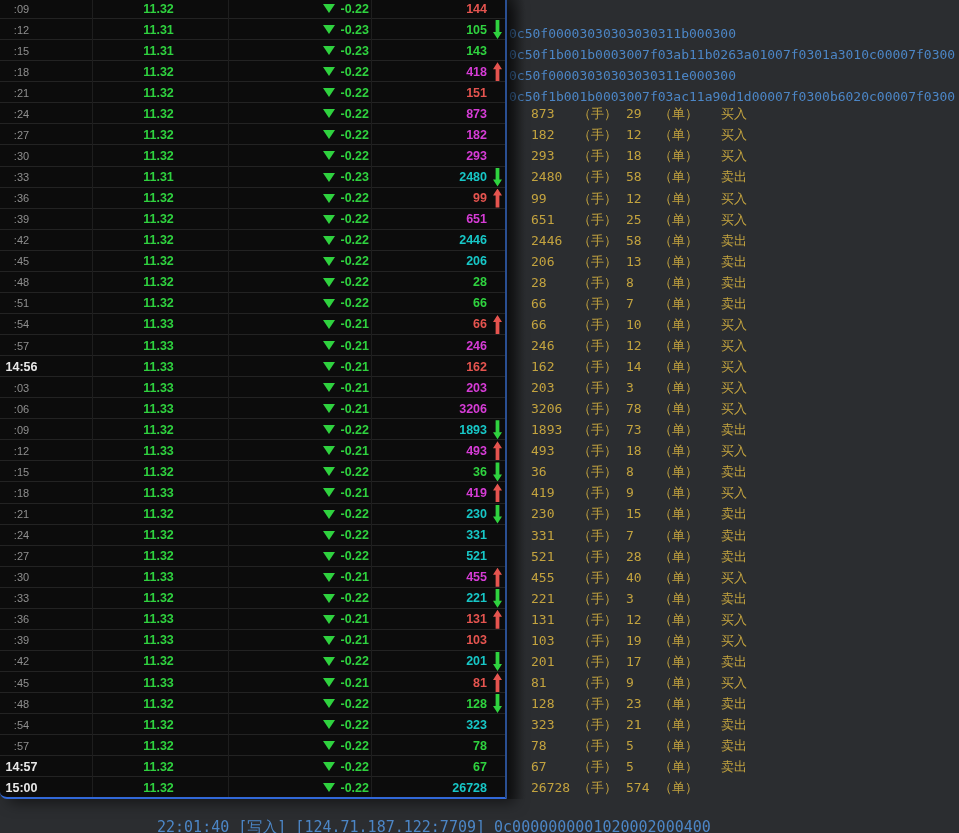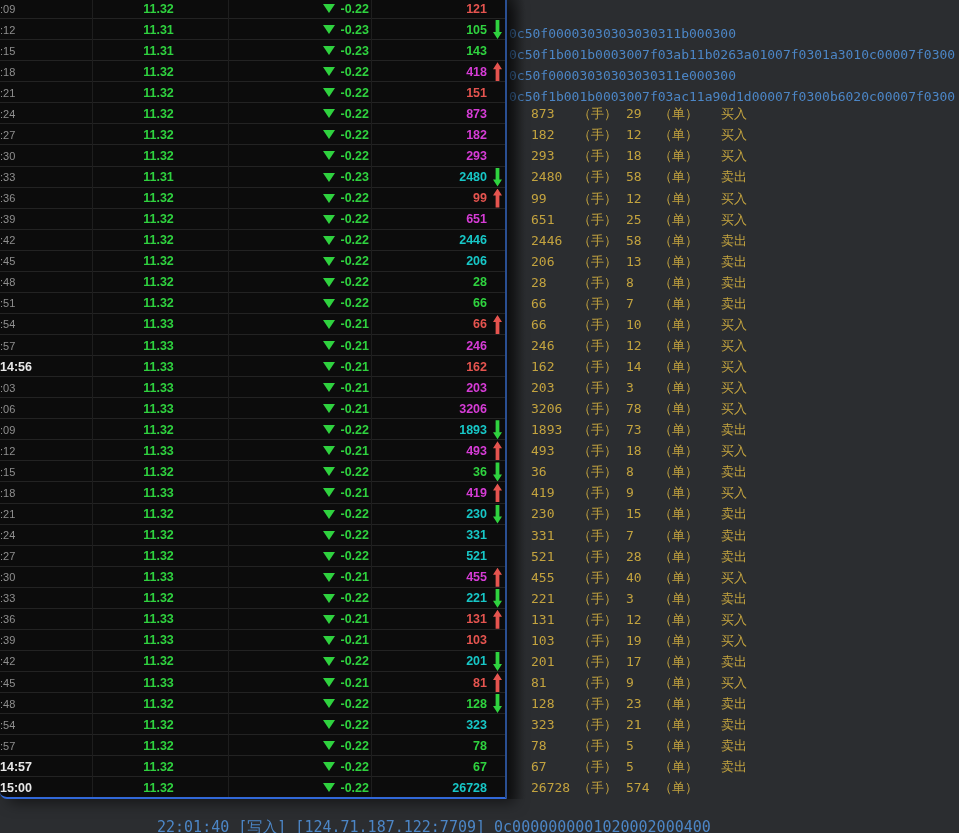--- a/index.html
+++ b/index.html
@@ -32,21 +32,21 @@
   .tape-panel{position:absolute;left:0;top:0;width:507px;height:799px;z-index:2;
        background:var(--table-bg);overflow:hidden;
        border-right:2px solid #2a4f92;border-bottom:2px solid var(--panel-border-blue);
        border-bottom-left-radius:7px;
        box-shadow:8px 4px 14px rgba(0,0,0,.5);}
   .vline{position:absolute;top:0;bottom:0;width:1px;background:#1e1e1e;z-index:1;}
   .tape-rows{position:absolute;left:0;top:-2px;right:0;}
   .trow{position:relative;height:21.07px;display:grid;
         grid-template-columns:92px 136px 143px 119px 1fr;align-items:center;}
   .trow::after{content:"";position:absolute;left:0;right:0;bottom:0;height:1px;background:#232323;}
-  .c-time{color:var(--time-minor);font-size:11px;text-align:left;padding-right:49px;}
+  .c-time{color:var(--time-minor);font-size:11px;text-align:center;padding-right:49px;}
   .trow.major .c-time{color:var(--time-major);font-size:12.5px;font-weight:bold;}
   .c-price{color:var(--price-green);font-weight:bold;font-size:12.5px;text-align:center;padding-right:3px;}
   .c-change{display:flex;justify-content:flex-end;align-items:center;gap:6px;padding-right:2px;
         color:var(--price-green);font-weight:bold;font-size:12.5px;}
   .tri{width:0;height:0;border-left:6px solid transparent;border-right:6px solid transparent;
         border-top:9px solid var(--price-green);display:inline-block;}
   .c-vol{font-weight:bold;font-size:12.5px;text-align:right;padding-right:3px;}
   .c-arrow{display:flex;justify-content:center;align-items:center;height:100%;}
   .arrow{width:9px;height:19px;display:inline-block;}
   .arrow.up{background:var(--buy);
@@ -310,21 +310,21 @@
     <div class="vline" style="left:228px"></div>
     <div class="vline" style="left:371px"></div>
     <div class="tape-rows" id="tape-rows">
         <div class="trow">
     <div class="c-time">:09</div>
     <div class="c-price">11.32</div>
     <div class="c-change">
       <span class="tri"></span>
       <span class="chg">-0.22</span>
     </div>
-    <div class="c-vol" style="color: rgb(229, 84, 79);">121</div>
+    <div class="c-vol" style="color: rgb(229, 84, 79);">144</div>
     <div class="c-arrow"></div>
   </div>
         <div class="trow">
     <div class="c-time">:12</div>
     <div class="c-price">11.31</div>
     <div class="c-change">
       <span class="tri"></span>
       <span class="chg">-0.23</span>
     </div>
     <div class="c-vol" style="color: rgb(47, 210, 63);">105</div>

